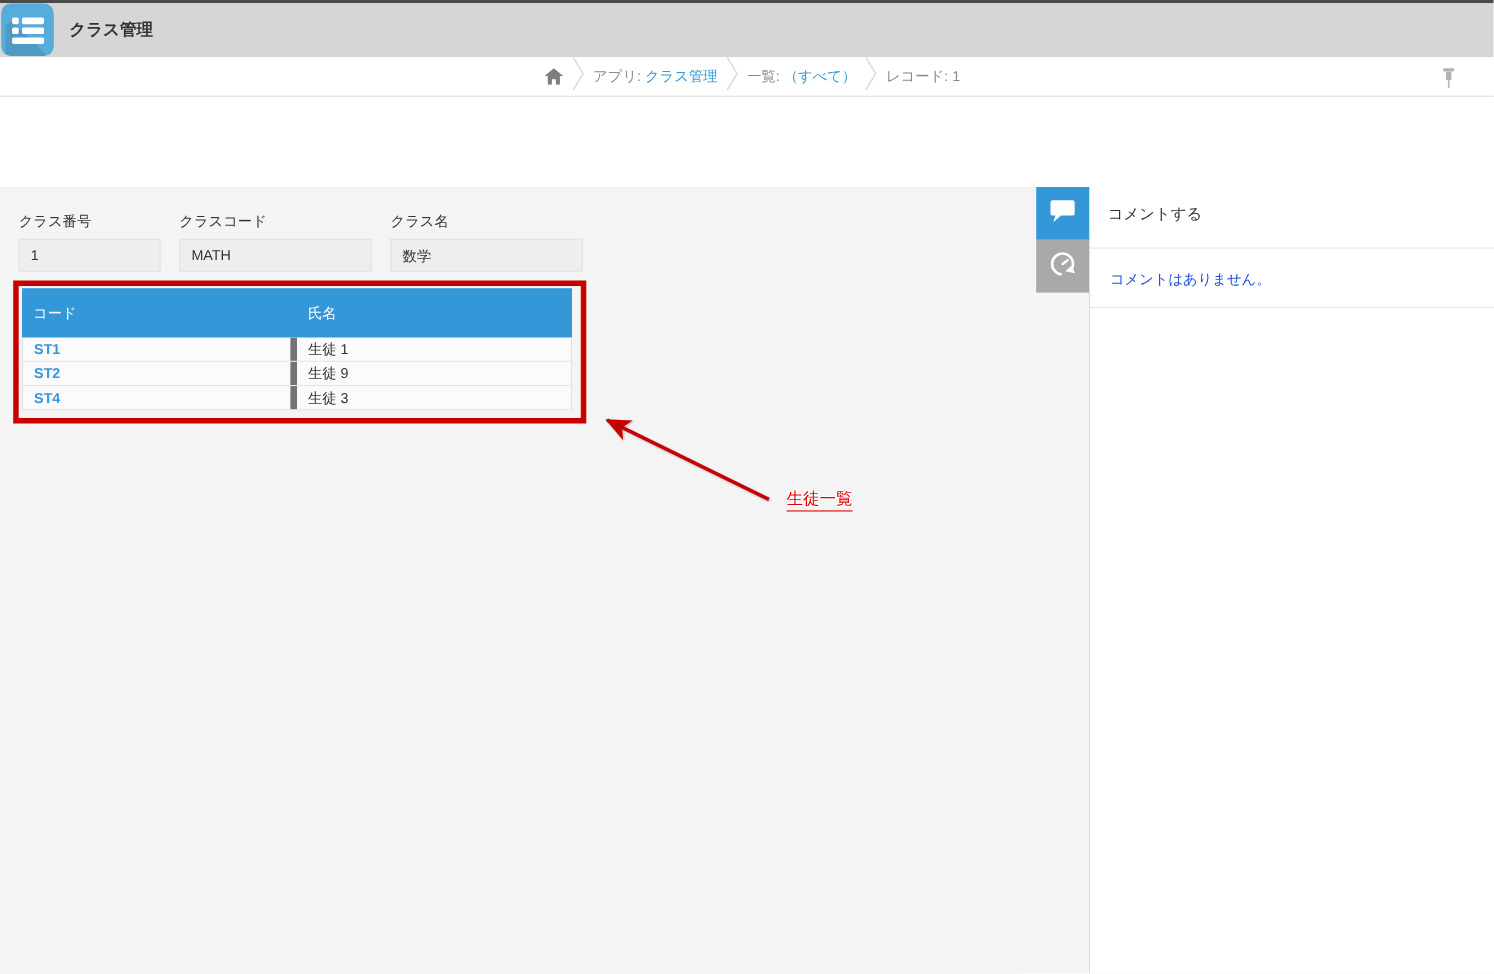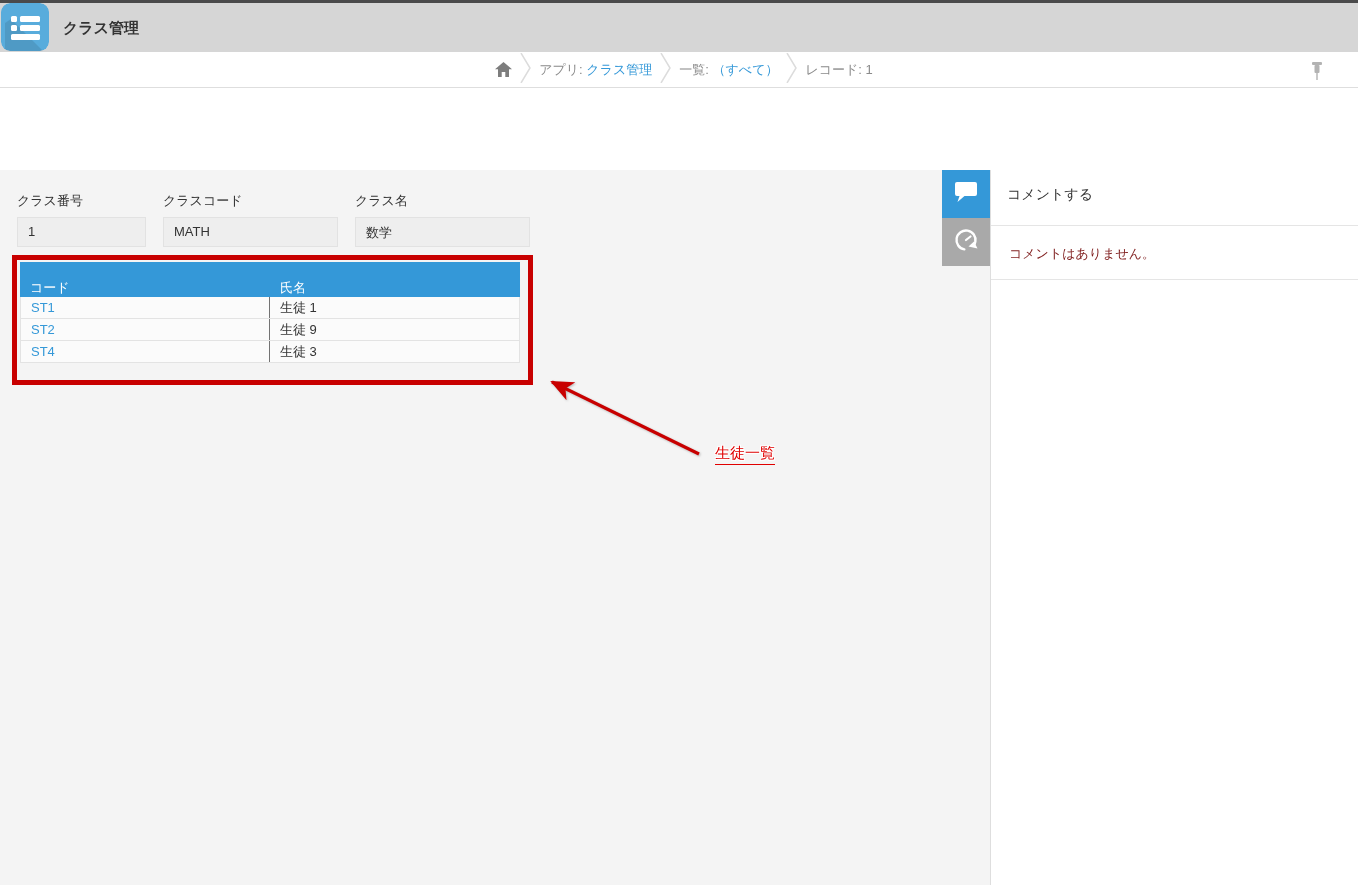--- a/index.html
+++ b/index.html
@@ -42,42 +42,42 @@
   
   .side-tab { position:absolute; width:48px; height:48px; display:flex; align-items:center;
               justify-content:center; cursor:pointer; }
   .tab-comments { left:942px; top:170px; background:#3498d8; }
   .tab-history  { left:942px; top:218px; background:#a9a9a9; }
 
   
   .comment-header { height:56px; border-bottom:1px solid #e5e5e5; padding:16px 0 0 16px;
                     font-size:14px; color:#333; cursor:pointer; }
   .comment-empty  { height:54px; border-bottom:1px solid #e5e5e5; padding:19px 0 0 18px;
-                    font-size:13px; color:#7f1d1d; }
+                    font-size:13px; color:#1d4ed8; }
 
   
   .field-label { position:absolute; font-size:13px; color:#333; top:22px; }
   .field-box { position:absolute; top:47px; height:30px; background:#eee;
                border:1px solid #e2e2e2; font-size:13px; color:#333;
                padding:6px 10px; overflow:hidden; white-space:nowrap; }
   .fl-1 { left:17px; }  .fb-1 { left:17px;  width:129px; }
   .fl-2 { left:163px; } .fb-2 { left:163px; width:175px; }
   .fl-3 { left:355px; } .fb-3 { left:355px; width:175px; }
 
   
   .student-table { position:absolute; left:20px; top:92px; width:500px; font-size:13px; }
-  .st-header { display:flex; height:35px; background:#3498d8; color:#fff; align-items:flex-end; }
+  .st-header { display:flex; height:45px; background:#3498d8; color:#fff; align-items:center; }
   .st-header .st-col { width:250px; padding-left:10px; }
   .st-row { display:flex; height:22px; background:#fbfbfb; align-items:center;
             border-left:1px solid #e3e3e3; border-right:1px solid #e3e3e3;
             border-bottom:1px solid #e3e3e3; }
   .st-cell { width:250px; padding-left:10px; overflow:hidden; white-space:nowrap; }
   .st-cell.code a { color:#3498d8; text-decoration:none; cursor:pointer; }
   .st-cell.name { color:#333; }
-  .st-row .st-cell.code { border-right:1px solid #737373; height:100%; display:flex; align-items:center; }
+  .st-row .st-cell.code { border-right:6px solid #737373; height:100%; display:flex; align-items:center;font-weight:bold; }
 
   
   .red-box { position:absolute; left:12px; top:85px; width:521px; height:130px;
              border:5px solid #c80000; pointer-events:none; }
   .anno-svg { position:absolute; left:0; top:0; width:990px; height:715px; pointer-events:none; }
   .anno-label { position:absolute; left:699px; top:274px; font-size:15px; color:#e00000;
                 border-bottom:1px solid #e00000; padding-bottom:1px;
                 text-shadow:-1px -1px 0 #fff, 1px -1px 0 #fff, -1px 1px 0 #fff, 1px 1px 0 #fff,
                             0 0 3px #fff; pointer-events:none;margin-left:16px; }
 </style>

